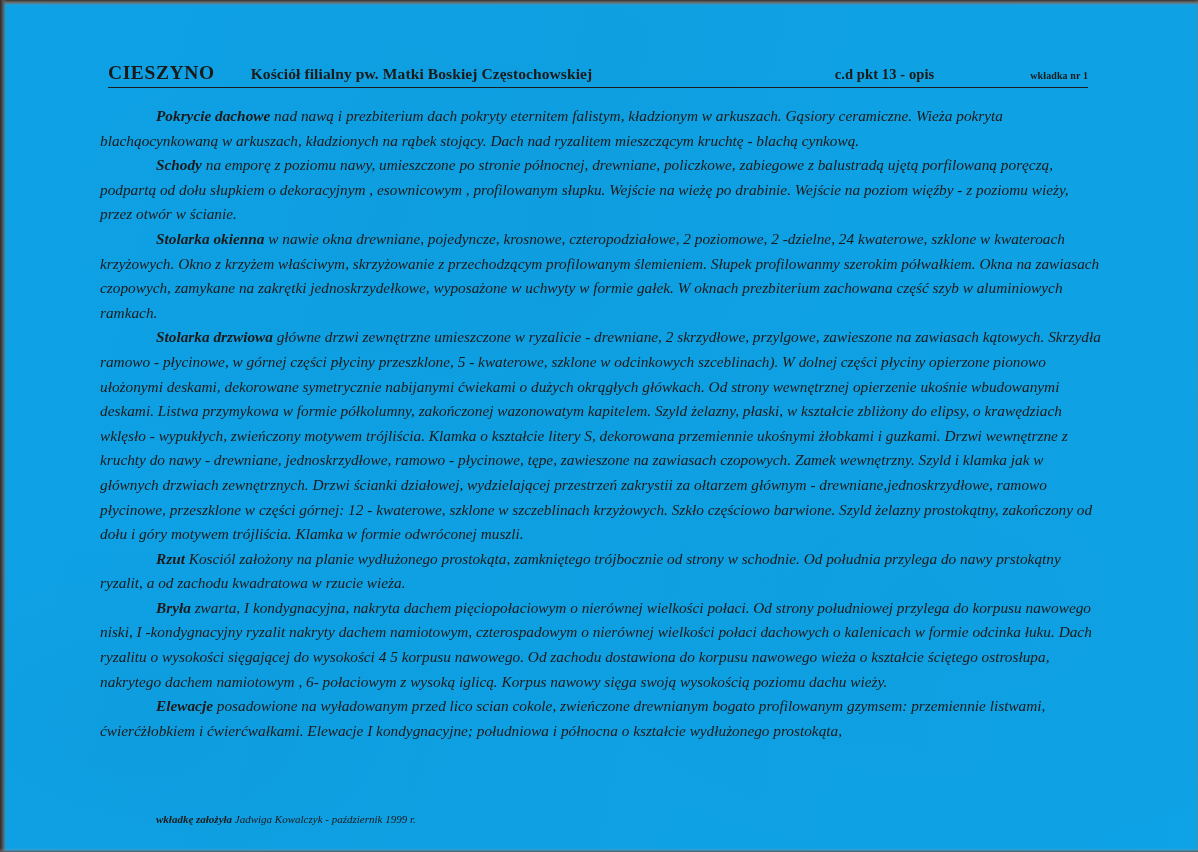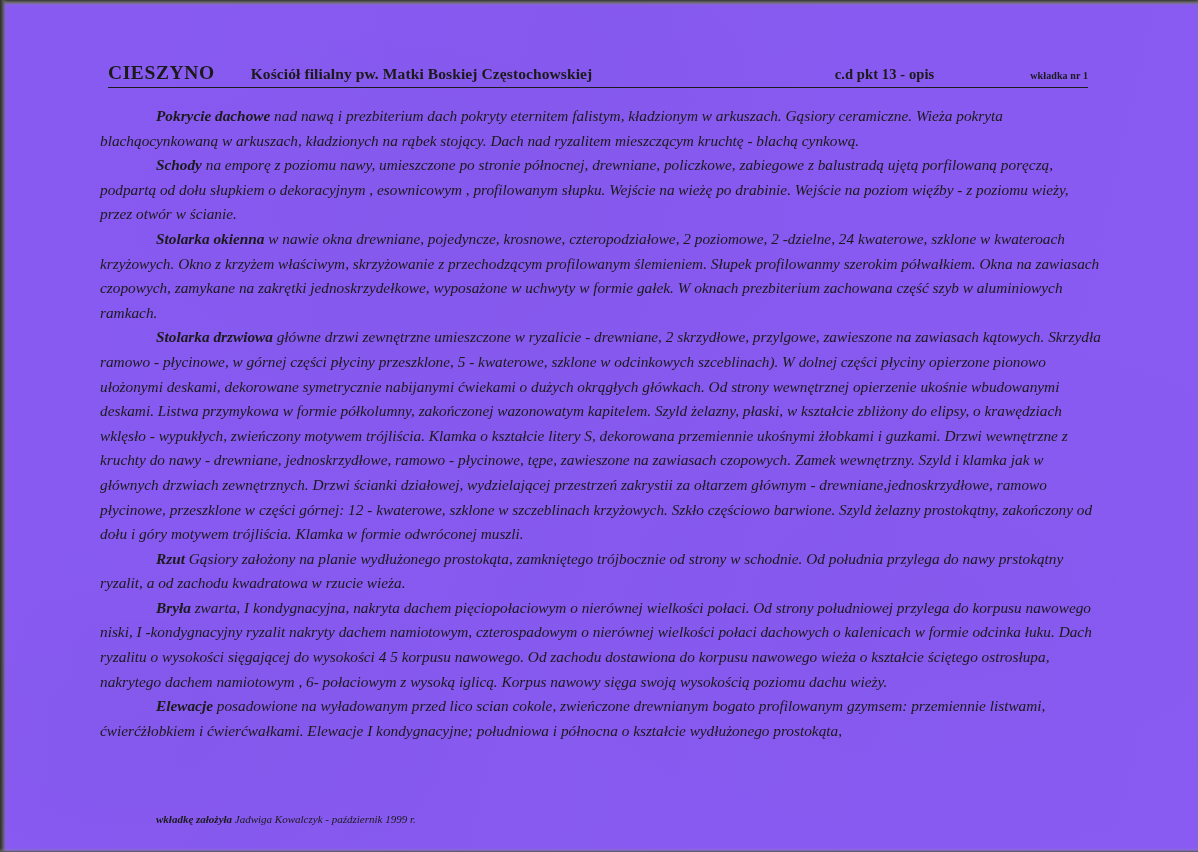--- a/index.html
+++ b/index.html
@@ -4,21 +4,21 @@
 <style>
   html, body {
     margin: 0;
     padding: 0;
     background: #8c8c8c;
   }
   #page {
     position: relative;
     width: 1198px;
     height: 852px;
-    background: #8b5cf6;
+    background: #0ea5e9;
     overflow: hidden;
     font-family: "Liberation Serif", "DejaVu Serif", serif;
     color: #1a1a1a;
     box-sizing: border-box;
   }
   
   #paper-texture {
     position: absolute;
     inset: 0;
     pointer-events: none;
@@ -136,21 +136,21 @@
     <span class="h-title">Kościół filialny pw. Matki Boskiej Częstochowskiej</span>
     <span class="h-ref">c.d pkt 13 - opis</span>
     <span class="h-insert">wkładka nr 1</span>
   </div>
 
   <div id="doc-body">
       <p class="para indented"><span class="lead">Pokrycie dachowe</span><span> nad nawą i prezbiterium dach pokryty eternitem falistym, kładzionym w arkuszach. Gąsiory ceramiczne. Wieża pokryta blachąocynkowaną w arkuszach, kładzionych na rąbek stojący. Dach nad ryzalitem mieszczącym kruchtę - blachą cynkową.</span></p>
       <p class="para indented"><span class="lead">Schody</span><span> na  emporę z poziomu nawy, umieszczone po stronie północnej, drewniane, policzkowe, zabiegowe z balustradą ujętą porfilowaną poręczą, podpartą od dołu słupkiem o dekoracyjnym , esownicowym , profilowanym słupku.  Wejście na wieżę po drabinie. Wejście na poziom więźby - z poziomu wieży, przez otwór w ścianie.</span></p>
       <p class="para indented"><span class="lead">Stolarka okienna</span><span> w nawie okna drewniane, pojedyncze, krosnowe, czteropodziałowe, 2 poziomowe, 2 -dzielne, 24 kwaterowe, szklone w kwateroach krzyżowych. Okno z krzyżem właściwym, skrzyżowanie z przechodzącym profilowanym ślemieniem. Słupek profilowanmy szerokim półwałkiem. Okna na zawiasach czopowych,  zamykane na zakrętki jednoskrzydełkowe, wyposażone w  uchwyty w formie gałek. W oknach prezbiterium zachowana część szyb w aluminiowych ramkach.</span></p>
       <p class="para indented"><span class="lead">Stolarka drzwiowa</span><span>  główne drzwi zewnętrzne umieszczone w ryzalicie - drewniane, 2 skrzydłowe, przylgowe, zawieszone na zawiasach kątowych. Skrzydła ramowo - płycinowe,  w górnej części płyciny przeszklone, 5 - kwaterowe, szklone w  odcinkowych szceblinach). W dolnej części płyciny opierzone  pionowo ułożonymi deskami, dekorowane symetrycznie nabijanymi ćwiekami o dużych okrągłych główkach. Od strony wewnętrznej opierzenie ukośnie wbudowanymi deskami. Listwa przymykowa w formie półkolumny, zakończonej wazonowatym kapitelem. Szyld żelazny,  płaski, w kształcie zbliżony do elipsy, o krawędziach wklęsło - wypukłych, zwieńczony motywem trójliścia. Klamka o kształcie litery S, dekorowana przemiennie  ukośnymi żłobkami i guzkami. Drzwi wewnętrzne z kruchty do nawy - drewniane, jednoskrzydłowe, ramowo - płycinowe, tępe, zawieszone na zawiasach czopowych. Zamek wewnętrzny. Szyld i klamka jak w głównych drzwiach zewnętrznych. Drzwi ścianki działowej, wydzielającej przestrzeń zakrystii za ołtarzem głównym - drewniane,jednoskrzydłowe, ramowo płycinowe, przeszklone w części górnej: 12 - kwaterowe, szklone w szczeblinach krzyżowych. Szkło częściowo barwione. Szyld żelazny prostokątny, zakończony od dołu i góry motywem trójliścia. Klamka w formie odwróconej muszli.</span></p>
-      <p class="para indented"><span class="lead">Rzut</span><span> Gąsiory założony na planie wydłużonego prostokąta, zamkniętego trójbocznie od strony w schodnie. Od  południa przylega do nawy prstokątny ryzalit, a od zachodu kwadratowa w rzucie wieża.</span></p>
+      <p class="para indented"><span class="lead">Rzut</span><span> Kosciól założony na planie wydłużonego prostokąta, zamkniętego trójbocznie od strony w schodnie. Od  południa przylega do nawy prstokątny ryzalit, a od zachodu kwadratowa w rzucie wieża.</span></p>
       <p class="para indented"><span class="lead">Bryła</span><span> zwarta, I kondygnacyjna, nakryta dachem pięciopołaciowym o nierównej wielkości połaci. Od strony południowej przylega do korpusu nawowego niski, I -kondygnacyjny ryzalit  nakryty dachem namiotowym, czterospadowym o nierównej wielkości połaci dachowych o kalenicach w formie odcinka łuku. Dach ryzalitu o wysokości sięgającej do wysokości 4 5 korpusu nawowego. Od  zachodu  dostawiona do korpusu nawowego wieża o kształcie  ściętego ostrosłupa, nakrytego dachem namiotowym , 6- połaciowym z wysoką iglicą.  Korpus nawowy sięga swoją wysokością poziomu dachu wieży.</span></p>
       <p class="para indented"><span class="lead">Elewacje</span><span> posadowione na wyładowanym przed lico scian cokole, zwieńczone drewnianym bogato profilowanym gzymsem: przemiennie listwami, ćwierćżłobkiem i ćwierćwałkami. Elewacje I kondygnacyjne;  południowa i północna o kształcie wydłużonego prostokąta,</span></p>
     </div>
 
   <div id="signature">
     <span class="lead">wkładkę założyła</span><span> Jadwiga Kowalczyk - październik 1999 r.</span>
   </div>
 
   <div id="scan-edge-top"></div>
   <div id="scan-edge-left"></div>

